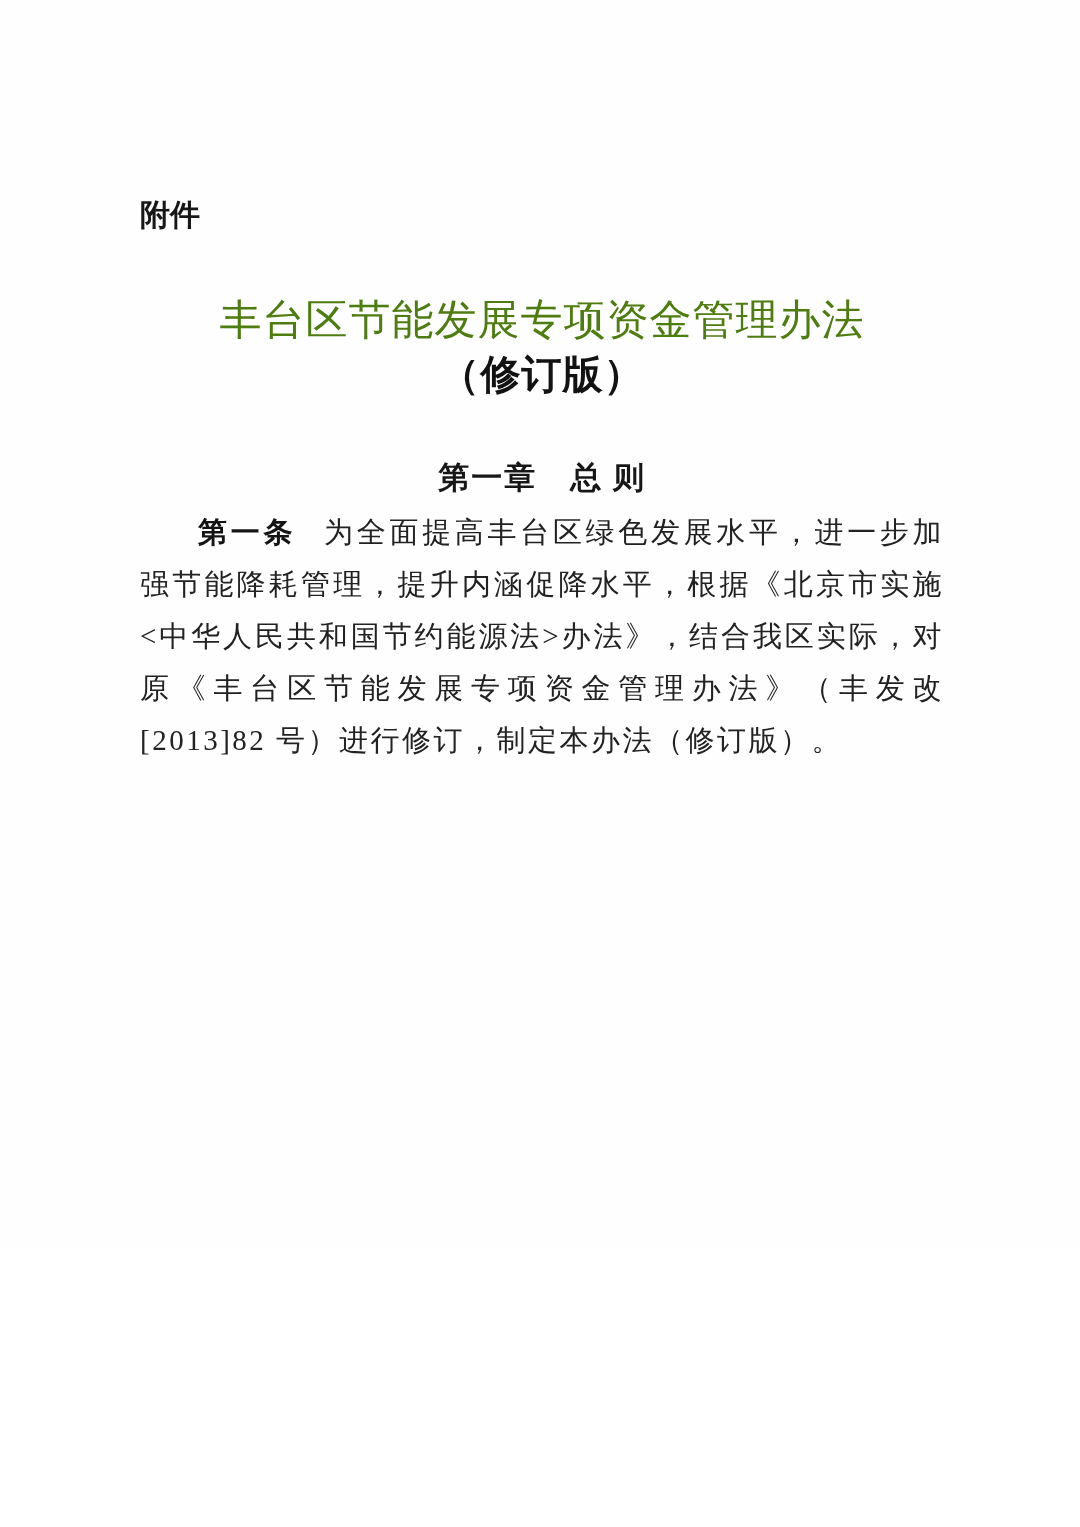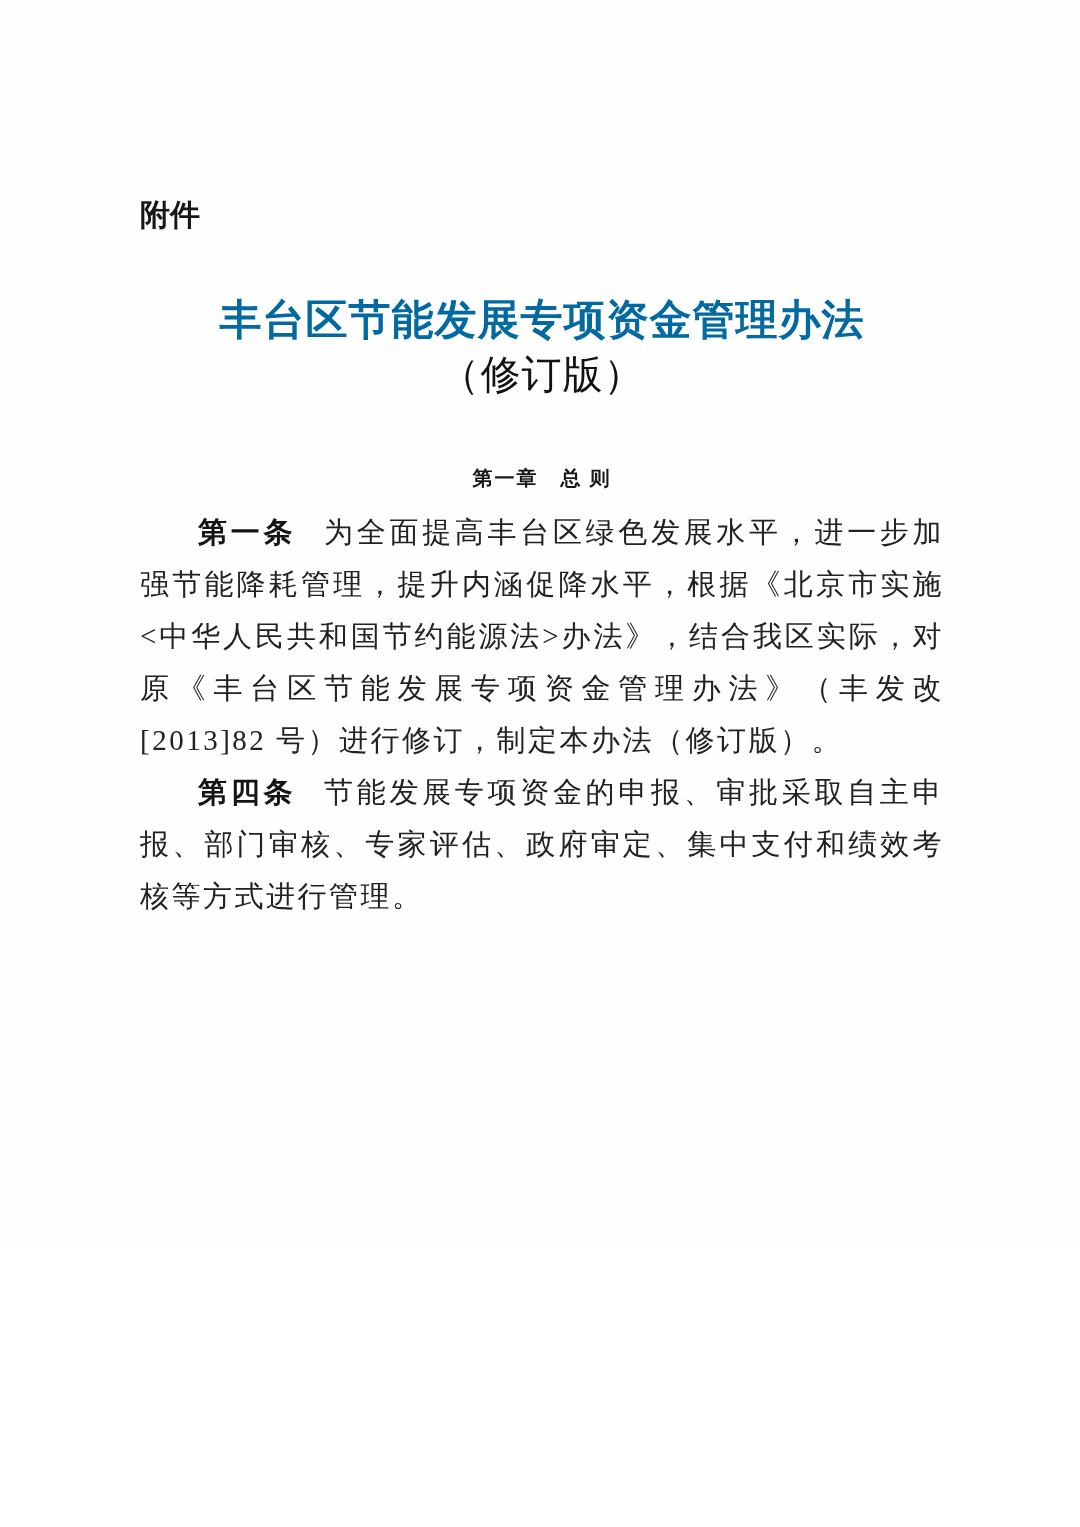--- a/index.html
+++ b/index.html
@@ -24,40 +24,40 @@
     padding-top: 198px;
     font-family: "DejaVu Sans", "Liberation Sans", sans-serif;
     font-weight: 700;
     font-size: 30px;
     line-height: 34px;
     color: #171717;
   }
   .title-line1 {
     margin-top: 64px;
     text-align: center;
-    font-weight: 700;
+    font-weight: 400;
     font-size: 42px;
     line-height: 48px;
     letter-spacing: 1px;
-    color: #0369a1;
+    color: #4d7c0f;
   }
   .title-line2 {
     margin-top: 8px;
     text-align: center;
-    font-weight: 400;
+    font-weight: 700;
     font-size: 40px;
     line-height: 46px;
     letter-spacing: 1px;
     color: #121212;
   }
   .chapter-heading {
     margin-top: 62px;
     text-align: center;
     font-weight: 700;
-    font-size: 20px;
+    font-size: 31px;
     line-height: 36px;
     letter-spacing: 2px;
     color: #171717;
   }
   .body-block {
     margin-top: 10px;
   }
   .para {
     font-size: 29px;
     line-height: 52px;
@@ -96,19 +96,18 @@
     <div class="title-line2">（修订版）</div>
 
     <div class="chapter-heading">第一章　总 则</div>
 
     <div class="body-block">
 
       <p class="para"><b class="article-label">第一条</b><span>为全面提高丰台区绿色发展水平，进一步加强节能降耗管理，提升内涵促降水平，根据《北京市实施&lt;中华人民共和国节约能源法&gt;办法》，结合我区实际，对原《丰台区节能发展专项资金管理办法》（丰发改[2013]82 号）进行修订，制定本办法（修订版）。</span></p>
 
 
 
-      <p class="para"><b class="article-label">第四条</b><span>节能发展专项资金的申报、审批采取自主申报、部门审核、专家评估、政府审定、集中支付和绩效考核等方式进行管理。</span></p>
 
     </div>
   </div>
 
   <div class="page-footer">- 2 -</div>
 </div>
 
 </body></html>

